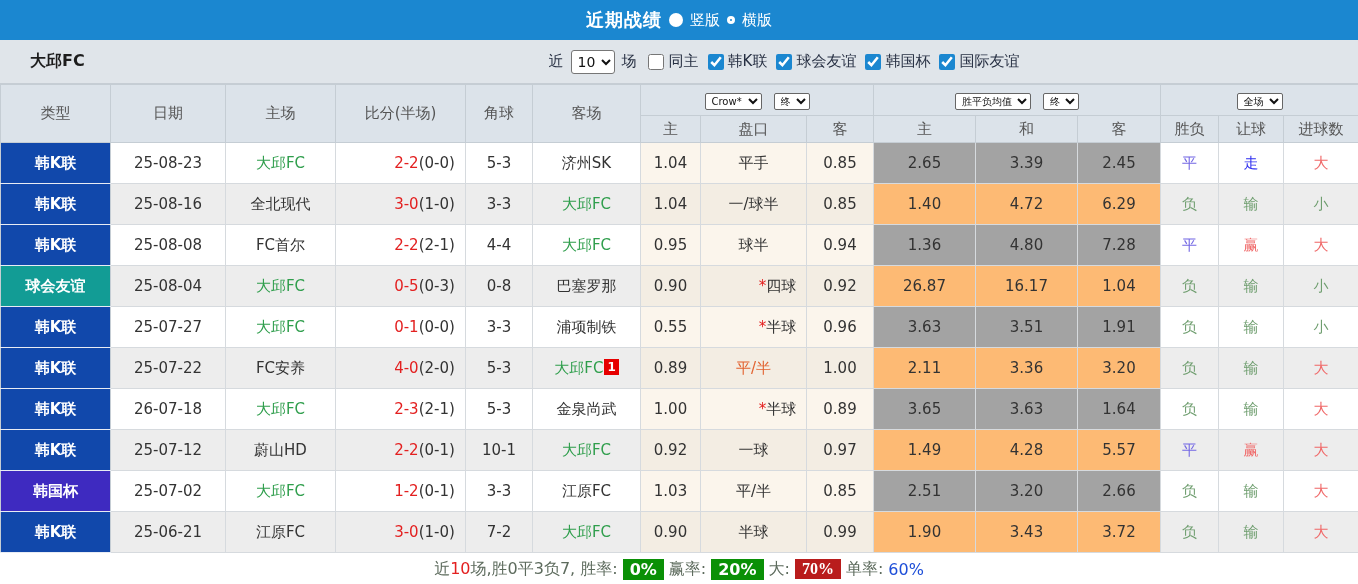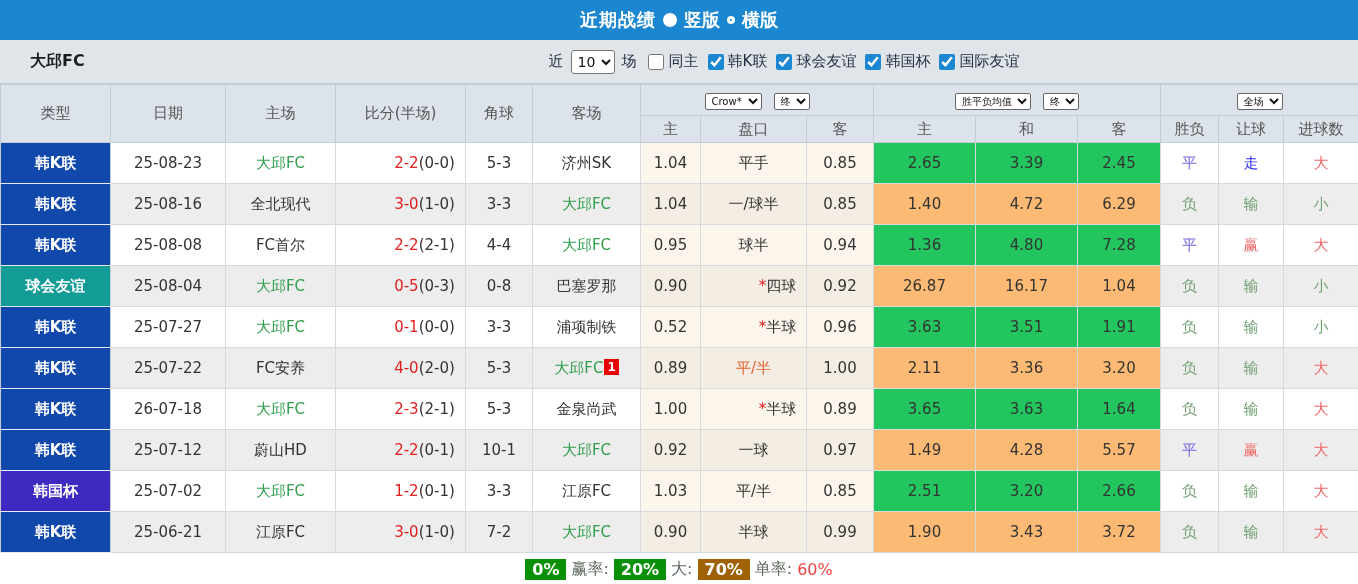--- a/index.html
+++ b/index.html
@@ -10,21 +10,21 @@
     background:#fff; overflow:hidden;
   }
   
   .topbar {
     height:40px; background:#1b87d0; color:#fff;
     display:flex; align-items:center; justify-content:center; gap:7px;
   }
   .topbar .title { font-size:18px; font-weight:bold; letter-spacing:1px; }
   .radio-filled { display:inline-block; width:14px; height:14px; border-radius:50%; background:#fff; }
   .radio-ring  { display:inline-block; width:8px; height:8px; border-radius:50%; border:3.5px solid #fff; background:transparent; }
-  .topbar .opt-label { font-size:18px;font-weight:bold; }
+  .topbar .opt-label { font-size:15px; }
   
   .filterbar {
     height:44px; background:#e0e5ea; display:flex; align-items:center;
     border-bottom:1px solid #c6cdd4;
   }
   .team-name { margin-left:30px; font-size:16px; font-weight:bold; color:#1c1c1c; width:180px; }
   .filters { flex:1; display:flex; align-items:center; justify-content:center; gap:3px; font-size:15px; color:#273043; }
   .filters select {
     font-size:14px; padding:2px 2px; border:1px solid #767676; border-radius:3px;
     background:#fff; color:#111; margin:0 4px;
@@ -42,21 +42,21 @@
   tr.hdr-sub th { height:27px; }
   .dd-cell select {
     font-size:10px; padding:1px 2px; border:1px solid #666; border-radius:2px;
     background:#fff; color:#111; margin:0 6px;
     font-family:"DejaVu Sans","Liberation Sans",sans-serif;
   }
   tbody td { height:41px; font-size:15px; color:#333; border:1px solid #d6dade; }
   tr.odd td  { background:#fff; }
   tr.even td { background:#ededed; }
   tbody td.col-ah { background:#fbf5ec; }
-  tbody td.col-eu { background:#22c55e; }
+  tbody td.col-eu { background:#a3a3a3; }
   tr.even td.col-ah { background:#f3ede3; }
   tr.even td.col-eu { background:#fdba74; }
   td.type-cell { color:#fff; font-weight:bold; font-size:15px; border-color:#e8ecf4 #c5cdd4; }
   
   .clr-team   { color:#2f9e4c; }
   .clr-dark   { color:#333; }
   .clr-score  { color:#e32020;margin-left:48px; }
   .clr-violet { color:#7468e4; }
   .clr-blue   { color:#2d2df0; }
   .clr-red    { color:#f06a6a; }
@@ -67,22 +67,22 @@
     font-weight:bold; line-height:16px; padding:0 3px; margin-left:1px; vertical-align:2px;
   }
   
   .footer {
     height:32px; background:#fff; display:flex; align-items:center; justify-content:center;
     gap:5px; font-size:16px; color:#5d6b5d;
   }
   .games-count { color:#e32020; }
   .pct-badge { color:#fff; font-weight:bold; padding:1px 7px; font-size:16px; }
   .pct-green { background:#0a9006; }
-  .pct-red   { background:#a16207; }
-  .single-pct { color:#ef4444; }
+  .pct-red   { background:#b91c1c;font-family:Liberation Serif, serif; }
+  .single-pct { color:#1d4ed8; }
 </style>
 </head>
 <body>
 
 <div class="topbar">
   <span class="title">近期战绩</span>
   <span class="radio-filled"></span>
   <span class="opt-label">竖版</span>
   <span class="radio-ring"></span>
   <span class="opt-label">横版</span>
@@ -226,21 +226,21 @@
         <td><span class="clr-green">输</span></td>
         <td><span class="clr-green">小</span></td>
       </tr>
       <tr class="odd">
         <td class="type-cell" style="background: rgb(17, 72, 171);">韩K联</td>
         <td>25-07-27</td>
         <td><span class="clr-team">大邱FC</span></td>
         <td><span class="clr-score">0-1</span><span class="clr-dark">(0-0)</span></td>
         <td>3-3</td>
         <td><span class="clr-dark">浦项制铁</span></td>
-        <td class="col-ah">0.52</td>
+        <td class="col-ah">0.55</td>
         <td class="col-ah"><span class="clr-score">*</span><span class="clr-dark">半球</span></td>
         <td class="col-ah">0.96</td>
         <td class="col-eu">3.63</td>
         <td class="col-eu">3.51</td>
         <td class="col-eu">1.91</td>
         <td><span class="clr-green">负</span></td>
         <td><span class="clr-green">输</span></td>
         <td><span class="clr-green">小</span></td>
       </tr>
       <tr class="even">
@@ -325,20 +325,21 @@
         <td class="col-eu">3.43</td>
         <td class="col-eu">3.72</td>
         <td><span class="clr-green">负</span></td>
         <td><span class="clr-green">输</span></td>
         <td><span class="clr-red">大</span></td>
       </tr>
     </tbody>
 </table>
 
 <div class="footer">
+  <span><span>近</span><span class="games-count">10</span><span>场,胜0平3负7, 胜率:</span></span>
   <span class="pct-badge pct-green">0%</span>
   <span>赢率:</span>
   <span class="pct-badge pct-green">20%</span>
   <span>大:</span>
   <span class="pct-badge pct-red">70%</span>
   <span>单率:</span>
   <span class="single-pct">60%</span>
 </div>
 
 </body></html>

